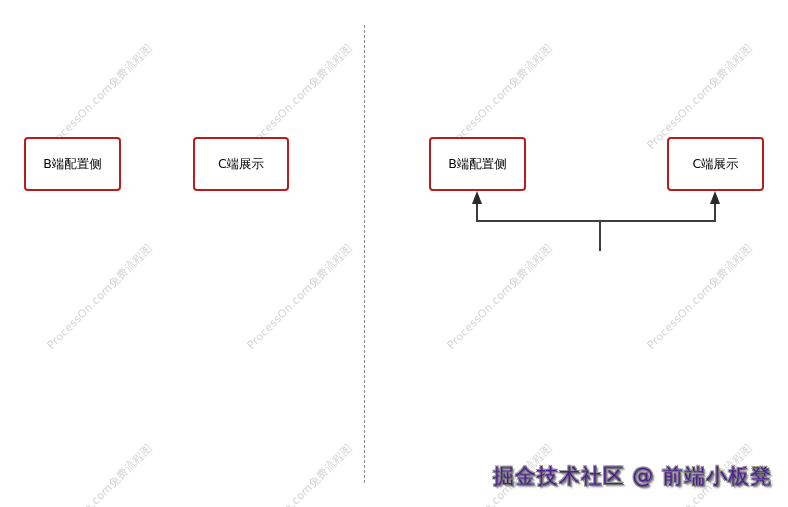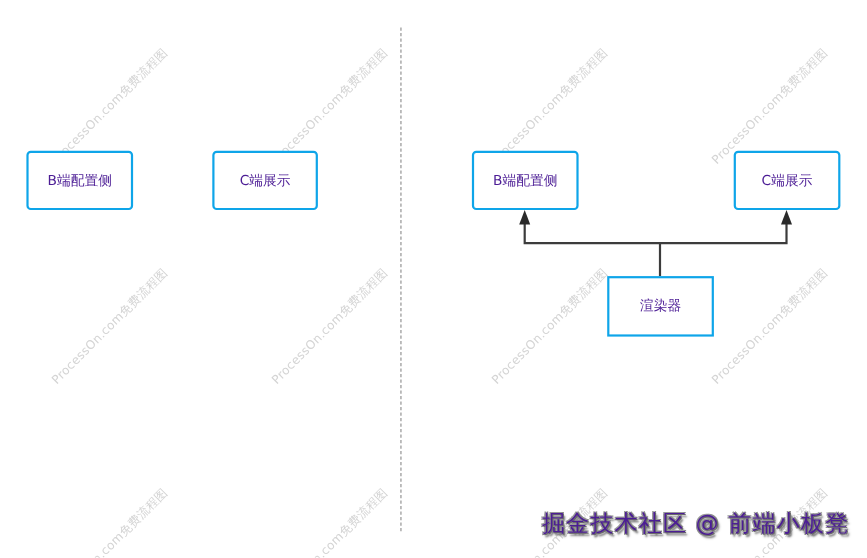--- a/index.html
+++ b/index.html
@@ -14,23 +14,23 @@
     font-size: 11px; line-height: 14px; color: #d4d4d4; white-space: nowrap;
     transform: rotate(-45deg); transform-origin: center center;
     text-align: center; letter-spacing: 0.2px; pointer-events: none;
   }
   .divider {
     position: absolute; left: 364px; top: 25px; width: 0; height: 458px;
     border-left: 1px dashed #8a8a8a;
   }
   .node {
     position: absolute; box-sizing: border-box;
-    border: 2px solid #0ea5e9; background: #ffffff;
+    border: 2px solid #b91c1c; background: #ffffff;
     display: flex; align-items: center; justify-content: center;
-    font-size: 12.5px; color: #4c1d95;
+    font-size: 12.5px; color: #000000;
   }
   .node.rounded { border-radius: 4px; }
   svg.edges { position: absolute; left: 0; top: 0; }
   .footer {
     position: absolute; right: 16px; top: 462px;
     font-size: 21px; color: #4c1d95; letter-spacing: 1px;
     text-shadow: 1px 1px 0 #6a6a6a, -1px -1px 0 #9a9a9a, 1px -1px 0 #8a8a8a, -1px 1px 0 #8a8a8a, 2px 2px 2px #555;
     white-space: nowrap;
   }
 </style>
@@ -69,18 +69,15 @@
     <polyline points="600,221 715,221 715,203" fill="none" stroke="#3c3c3c" stroke-width="2"></polyline>
     <polygon points="715,191 710,204 720,204" fill="#2a2a2a"></polygon>
   </svg>
 
   <div class="node rounded" style="left:429px;top:137px;width:97px;height:54px;">
     <span>B端配置侧</span>
   </div>
   <div class="node rounded" style="left:667px;top:137px;width:97px;height:54px;">
     <span>C端展示</span>
   </div>
-  <div class="node" style="left:552px;top:251px;width:97px;height:55px;">
-    <span>渲染器</span>
-  </div>
 
   <div class="footer">掘金技术社区 @ 前端小板凳</div>
 </div>
 
 </body></html>

